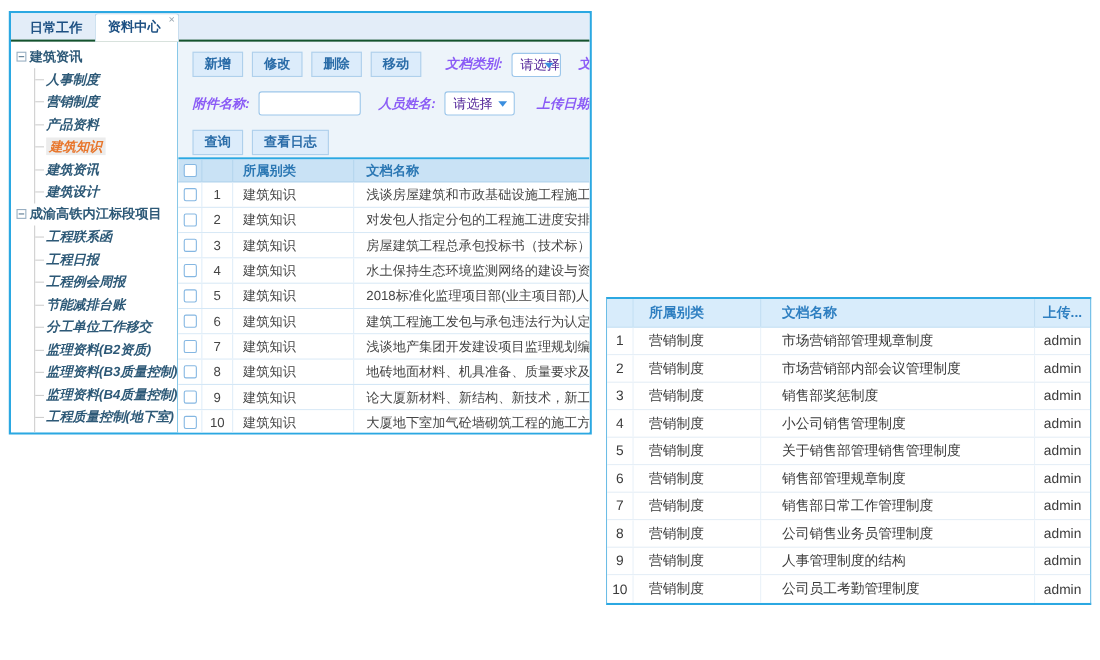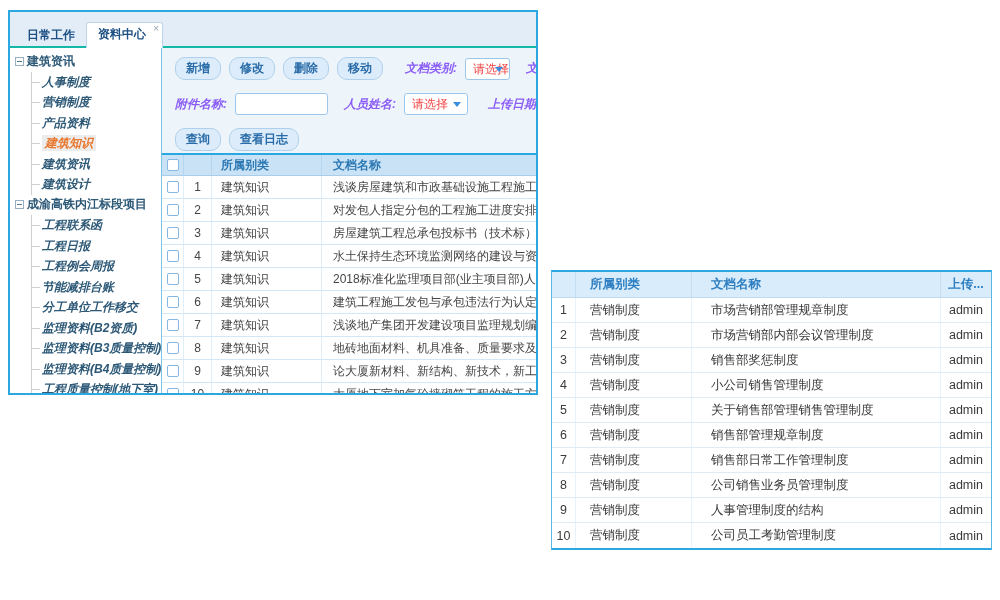--- a/index.html
+++ b/index.html
@@ -2,21 +2,21 @@
 <html><head>
 <meta charset="utf-8">
 <style>
   * { margin:0; padding:0; box-sizing:border-box; }
   html,body { width:1000px; height:600px; background:#ffffff;
     font-family:"Liberation Sans","DejaVu Sans",sans-serif; }
 
   
   .lwin { position:absolute; left:8px; top:10px; width:530px; height:385px;
     border:2px solid #2BA8E2; background:#fff; overflow:hidden; }
-  .tabbar { height:36px; background:#E3EDF8; border-bottom:2px solid #14b8a6;
+  .tabbar { height:26px; background:#E3EDF8; border-bottom:2px solid #14532d;
     display:flex; align-items:flex-end; padding-left:6px; }
   .tab { height:22px; line-height:22px; padding:0 11px; font-size:12px; font-weight:bold;
     color:#1D5083; cursor:default; position:relative; }
   .tab.active { background:#fff; border:1px solid #BCD6EA; border-bottom:none;
     border-radius:3px 3px 0 0; margin-bottom:-2px; height:26px; z-index:2; padding-right:16px; }
   .tab .close { position:absolute; top:1px; right:3px; font-size:10px; color:#9AA7B1;
     font-weight:normal; line-height:10px; }
 
   .lbody { display:flex; height:357px; }
   .sidebar { width:152px; background:#fff; border-right:1px solid #7CC3E6;
@@ -32,26 +32,26 @@
   .children li::before { content:""; position:absolute; left:0; top:10px; width:8px;
     border-top:1px solid #CFCFCF; }
   .children li:last-child { border-left:none; }
   .tlabel.sel { color:#E8762C; background:#ECECEC; padding:1px 3px; }
   .partial { overflow:hidden; }
 
   .main { flex:1; background:#EDF4FA; overflow:hidden; position:relative; }
   .trow { display:flex; align-items:center; white-space:nowrap; }
   .r1 { margin:9px 0 0 13px; } .r2 { margin:13px 0 0 13px; } .r3 { margin:13px 0 0 13px; }
   .btn { height:23px; padding:0 10px; background:#DCECFB; border:1px solid #AFD0EC;
-    border-radius:10px; color:#2A6CA8; font-size:12px; font-weight:bold; margin-right:8px;
+    border-radius:0; color:#2A6CA8; font-size:12px; font-weight:bold; margin-right:8px;
     cursor:pointer; line-height:21px; }
   .flabel { font-size:12px; font-weight:bold; color:#8b5cf6;font-style:italic; }
   .ml14 { margin-left:14px; } .ml16 { margin-left:16px; } .ml20 { margin-left:20px; }
   .select { width:78px; height:22px; background:#fff; border:1px solid #9CC6EA;
-    border-radius:3px; margin-left:8px; position:relative; font-size:12px; color:#ef4444;
+    border-radius:3px; margin-left:8px; position:relative; font-size:12px; color:#4c1d95;
     line-height:20px; padding-left:7px; cursor:pointer; }
   .chev { position:absolute; right:6px; top:8px; width:0; height:0;
     border-left:4px solid transparent; border-right:4px solid transparent;
     border-top:5px solid #3B8EDE; }
   .tinput { width:93px; height:22px; background:#fff; border:1px solid #9CC6EA;
     border-radius:3px; margin-left:8px; font-size:12px; padding:0 5px; color:#333; }
 
   .ltable { position:absolute; left:0; right:0; top:105px; bottom:0;
     border-top:2px solid #2BA8E2; background:#fff; }
   .lhead { display:flex; height:21px; background:#C9E2F5; align-items:center;

